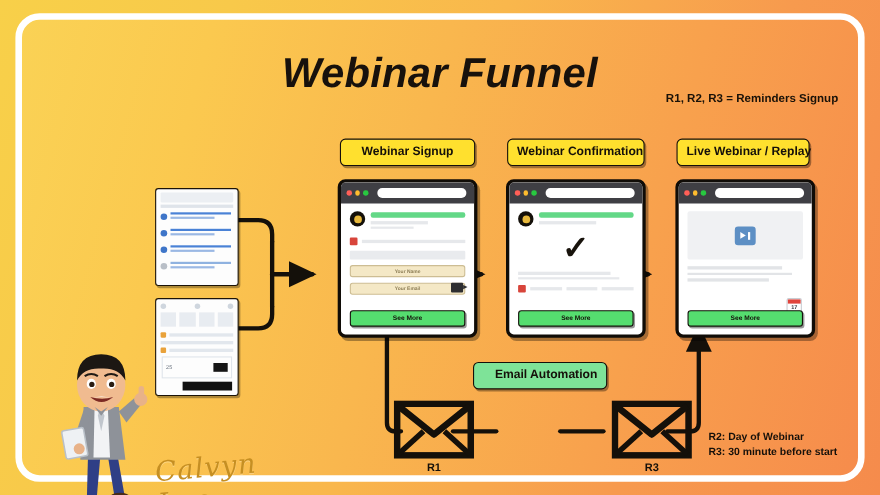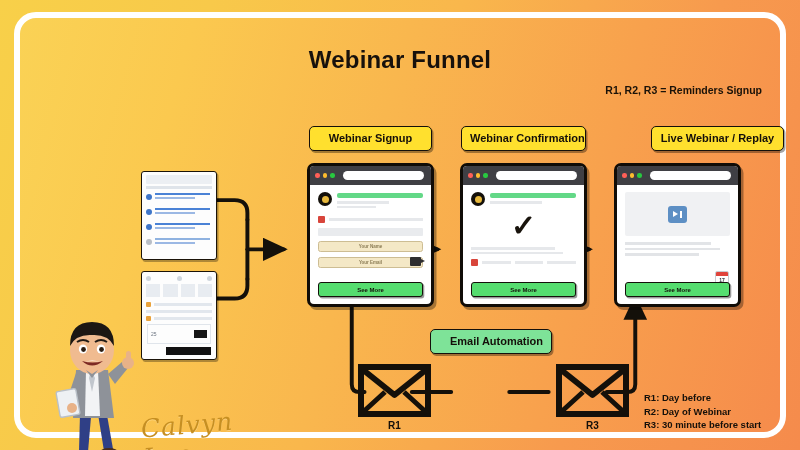--- a/index.html
+++ b/index.html
@@ -12,42 +12,42 @@
   #frame {
     position:absolute; left:14px; top:12px; right:14px; bottom:12px;
     border:6px solid #ffffff; border-radius:22px;
     background: linear-gradient(105deg,#fad255 0%, #fbc94f 20%, #f9b74e 45%, #f8a14d 72%, #f68c4c 100%);
   }
   .canvas { position:absolute; inset:0; }
 
   
   #title {
     position:absolute; left:0; right:0; top:28px; text-align:center;
-    font-size:24px; font-weight:bold; color:#17110c; letter-spacing:.2px;
+    font-size:38px; font-weight:bold; color:#17110c; letter-spacing:.2px;font-style:italic;
   }
   #legend-top {
     position:absolute; right:18px; top:66px;
     font-size:10.5px; font-weight:bold; color:#1a1208;
   }
 
   
   .pill {
     position:absolute; border:1.6px solid #15100a; border-radius:5px;
     font-size:11px; font-weight:bold; text-align:center;
     padding:5px 8px 6px; white-space:nowrap;
     box-shadow:1.5px 2px 0 rgba(0,0,0,.35);
   }
   .pill.blue   { background:#3b7dee; color:#ffffff; }
   .pill.yellow { background:#ffe02e; color:#15100a; }
   .pill.green  { background:#7ee398; color:#15100a; }
 
   #pill-traffic { left:100px;  top:108px; width:130px; }
   #pill-signup  { left:289px;  top:108px; width:123px; }
   #pill-confirm { left:441px;  top:108px; width:125px; }
-  #pill-live    { left:595px;  top:108px; width:133px;margin-left:36px; }
+  #pill-live    { left:595px;  top:108px; width:121px; }
   #pill-email   { left:410px;  top:311px; width:122px;text-align:right; }
 
   
   #wires { position:absolute; inset:0; }
 
   
   .tcard {
     position:absolute; background:#fdfdfd;
     border:1.4px solid #1b1308; border-radius:3px;
     box-shadow:1.5px 2px 0 rgba(0,0,0,.30); overflow:hidden;
@@ -361,21 +361,20 @@
     <div class="env" id="env3">
       <svg viewBox="0 0 73 53" width="73" height="53">
         <rect x="3" y="3" width="67" height="47" fill="none" stroke="#14100a" stroke-width="6"></rect>
         <path d="M4,5 L36.5,31 L69,5" fill="none" stroke="#14100a" stroke-width="6" stroke-linejoin="round"></path>
         <path d="M4,49 L27,28 M69,49 L46,28" fill="none" stroke="#14100a" stroke-width="5"></path>
       </svg>
       <div class="envlabel">R3</div>
     </div>
 
     <div id="notes">
-      <div>R1: Day before</div>
       <div>R2: Day of Webinar</div>
       <div>R3: 30 minute before start</div>
     </div>
 
     <svg id="person" viewBox="0 0 92 146">
       <g>
 
         <path d="M34,96 L33,134 L42,134 L45,99 Z" fill="#2f3f86"></path>
         <path d="M52,96 L58,133 L67,131 L61,97 Z" fill="#2f3f86"></path>
         <ellipse cx="36" cy="137" rx="9" ry="4" fill="#4a2c18"></ellipse>

